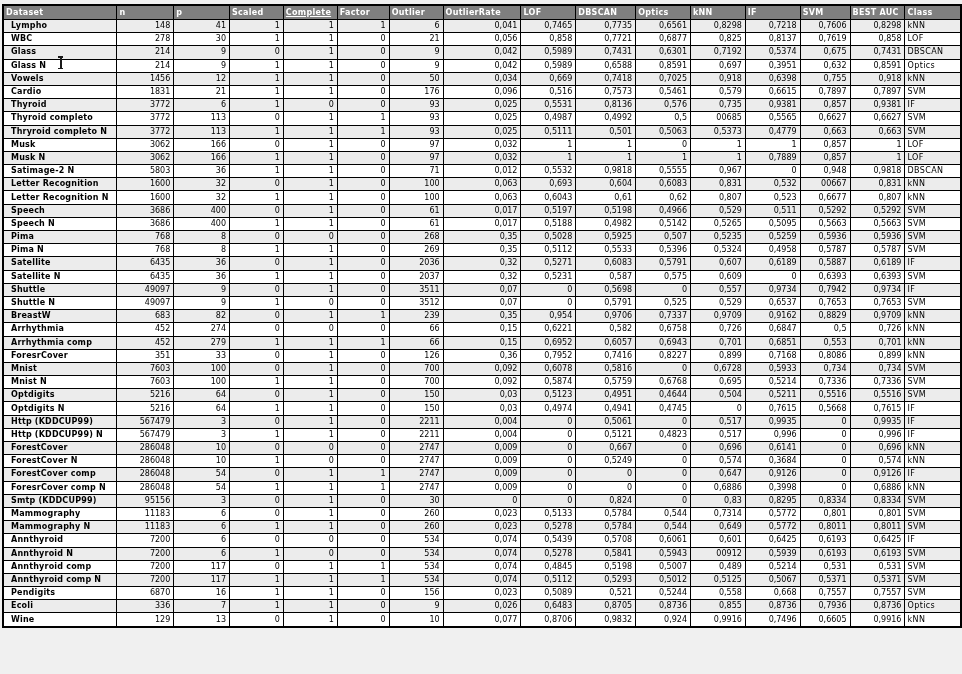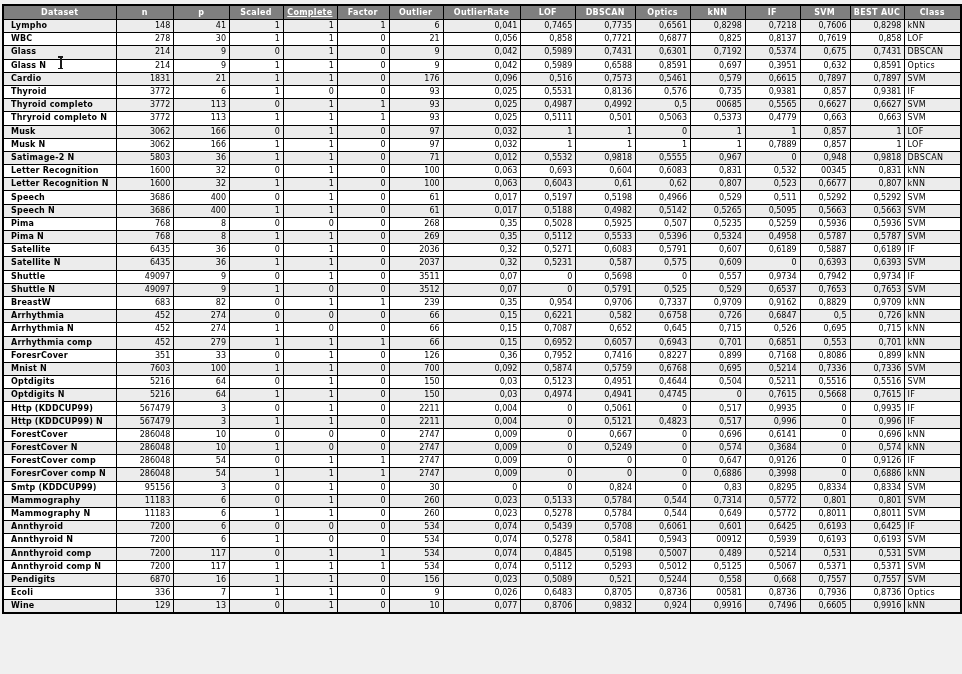--- a/index.html
+++ b/index.html
@@ -24,21 +24,21 @@
     white-space:nowrap;
     overflow:hidden;
     height:12.2px;
     line-height:1;
     vertical-align:middle;
   }
   th{
     background:#7f7f7f;
     color:#fff;
     font-weight:bold;
-    text-align:center;
+    text-align:left;
     height:13px;
     letter-spacing:0.3px;
   }
   th.u{text-decoration:underline;}
   tbody tr:nth-child(odd){background:#ececec;}
   tbody tr:nth-child(even){background:#ffffff;}
   td.num{text-align:right;}
   td.name{font-weight:bold;letter-spacing:0.2px;padding-left:7px;}
   td.cls{text-align:left;letter-spacing:0.4px;}
   
@@ -157,20 +157,38 @@
         <td class="num">0,5989</td>
         <td class="num">0,6588</td>
         <td class="num">0,8591</td>
         <td class="num">0,697</td>
         <td class="num">0,3951</td>
         <td class="num">0,632</td>
         <td class="num">0,8591</td>
         <td class="cls">Optics</td>
       </tr>
       <tr>
+        <td class="name">Vowels</td>
+        <td class="num">1456</td>
+        <td class="num">12</td>
+        <td class="num">1</td>
+        <td class="num">1</td>
+        <td class="num">0</td>
+        <td class="num">50</td>
+        <td class="num">0,034</td>
+        <td class="num">0,669</td>
+        <td class="num">0,7418</td>
+        <td class="num">0,7025</td>
+        <td class="num">0,918</td>
+        <td class="num">0,6398</td>
+        <td class="num">0,755</td>
+        <td class="num">0,918</td>
+        <td class="cls">kNN</td>
+      </tr>
+      <tr>
         <td class="name">Cardio</td>
         <td class="num">1831</td>
         <td class="num">21</td>
         <td class="num">1</td>
         <td class="num">1</td>
         <td class="num">0</td>
         <td class="num">176</td>
         <td class="num">0,096</td>
         <td class="num">0,516</td>
         <td class="num">0,7573</td>
@@ -296,21 +314,21 @@
         <td class="num">0</td>
         <td class="num">1</td>
         <td class="num">0</td>
         <td class="num">100</td>
         <td class="num">0,063</td>
         <td class="num">0,693</td>
         <td class="num">0,604</td>
         <td class="num">0,6083</td>
         <td class="num">0,831</td>
         <td class="num">0,532</td>
-        <td class="num">00345</td>
+        <td class="num">00667</td>
         <td class="num">0,831</td>
         <td class="cls">kNN</td>
       </tr>
       <tr>
         <td class="name">Letter Recognition N</td>
         <td class="num">1600</td>
         <td class="num">32</td>
         <td class="num">1</td>
         <td class="num">1</td>
         <td class="num">0</td>
@@ -499,38 +517,20 @@
         <td class="num">0,6221</td>
         <td class="num">0,582</td>
         <td class="num">0,6758</td>
         <td class="num">0,726</td>
         <td class="num">0,6847</td>
         <td class="num">0,5</td>
         <td class="num">0,726</td>
         <td class="cls">kNN</td>
       </tr>
       <tr>
-        <td class="name">Arrhythmia N</td>
-        <td class="num">452</td>
-        <td class="num">274</td>
-        <td class="num">1</td>
-        <td class="num">0</td>
-        <td class="num">0</td>
-        <td class="num">66</td>
-        <td class="num">0,15</td>
-        <td class="num">0,7087</td>
-        <td class="num">0,652</td>
-        <td class="num">0,645</td>
-        <td class="num">0,715</td>
-        <td class="num">0,526</td>
-        <td class="num">0,695</td>
-        <td class="num">0,715</td>
-        <td class="cls">kNN</td>
-      </tr>
-      <tr>
         <td class="name">Arrhythmia comp</td>
         <td class="num">452</td>
         <td class="num">279</td>
         <td class="num">1</td>
         <td class="num">1</td>
         <td class="num">1</td>
         <td class="num">66</td>
         <td class="num">0,15</td>
         <td class="num">0,6952</td>
         <td class="num">0,6057</td>
@@ -551,20 +551,38 @@
         <td class="num">126</td>
         <td class="num">0,36</td>
         <td class="num">0,7952</td>
         <td class="num">0,7416</td>
         <td class="num">0,8227</td>
         <td class="num">0,899</td>
         <td class="num">0,7168</td>
         <td class="num">0,8086</td>
         <td class="num">0,899</td>
         <td class="cls">kNN</td>
+      </tr>
+      <tr>
+        <td class="name">Mnist</td>
+        <td class="num">7603</td>
+        <td class="num">100</td>
+        <td class="num">0</td>
+        <td class="num">1</td>
+        <td class="num">0</td>
+        <td class="num">700</td>
+        <td class="num">0,092</td>
+        <td class="num">0,6078</td>
+        <td class="num">0,5816</td>
+        <td class="num">0</td>
+        <td class="num">0,6728</td>
+        <td class="num">0,5933</td>
+        <td class="num">0,734</td>
+        <td class="num">0,734</td>
+        <td class="cls">SVM</td>
       </tr>
       <tr>
         <td class="name">Mnist N</td>
         <td class="num">7603</td>
         <td class="num">100</td>
         <td class="num">1</td>
         <td class="num">1</td>
         <td class="num">0</td>
         <td class="num">700</td>
         <td class="num">0,092</td>
@@ -870,21 +888,21 @@
         <td class="num">336</td>
         <td class="num">7</td>
         <td class="num">1</td>
         <td class="num">1</td>
         <td class="num">0</td>
         <td class="num">9</td>
         <td class="num">0,026</td>
         <td class="num">0,6483</td>
         <td class="num">0,8705</td>
         <td class="num">0,8736</td>
-        <td class="num">00581</td>
+        <td class="num">0,855</td>
         <td class="num">0,8736</td>
         <td class="num">0,7936</td>
         <td class="num">0,8736</td>
         <td class="cls">Optics</td>
       </tr>
       <tr>
         <td class="name">Wine</td>
         <td class="num">129</td>
         <td class="num">13</td>
         <td class="num">0</td>

